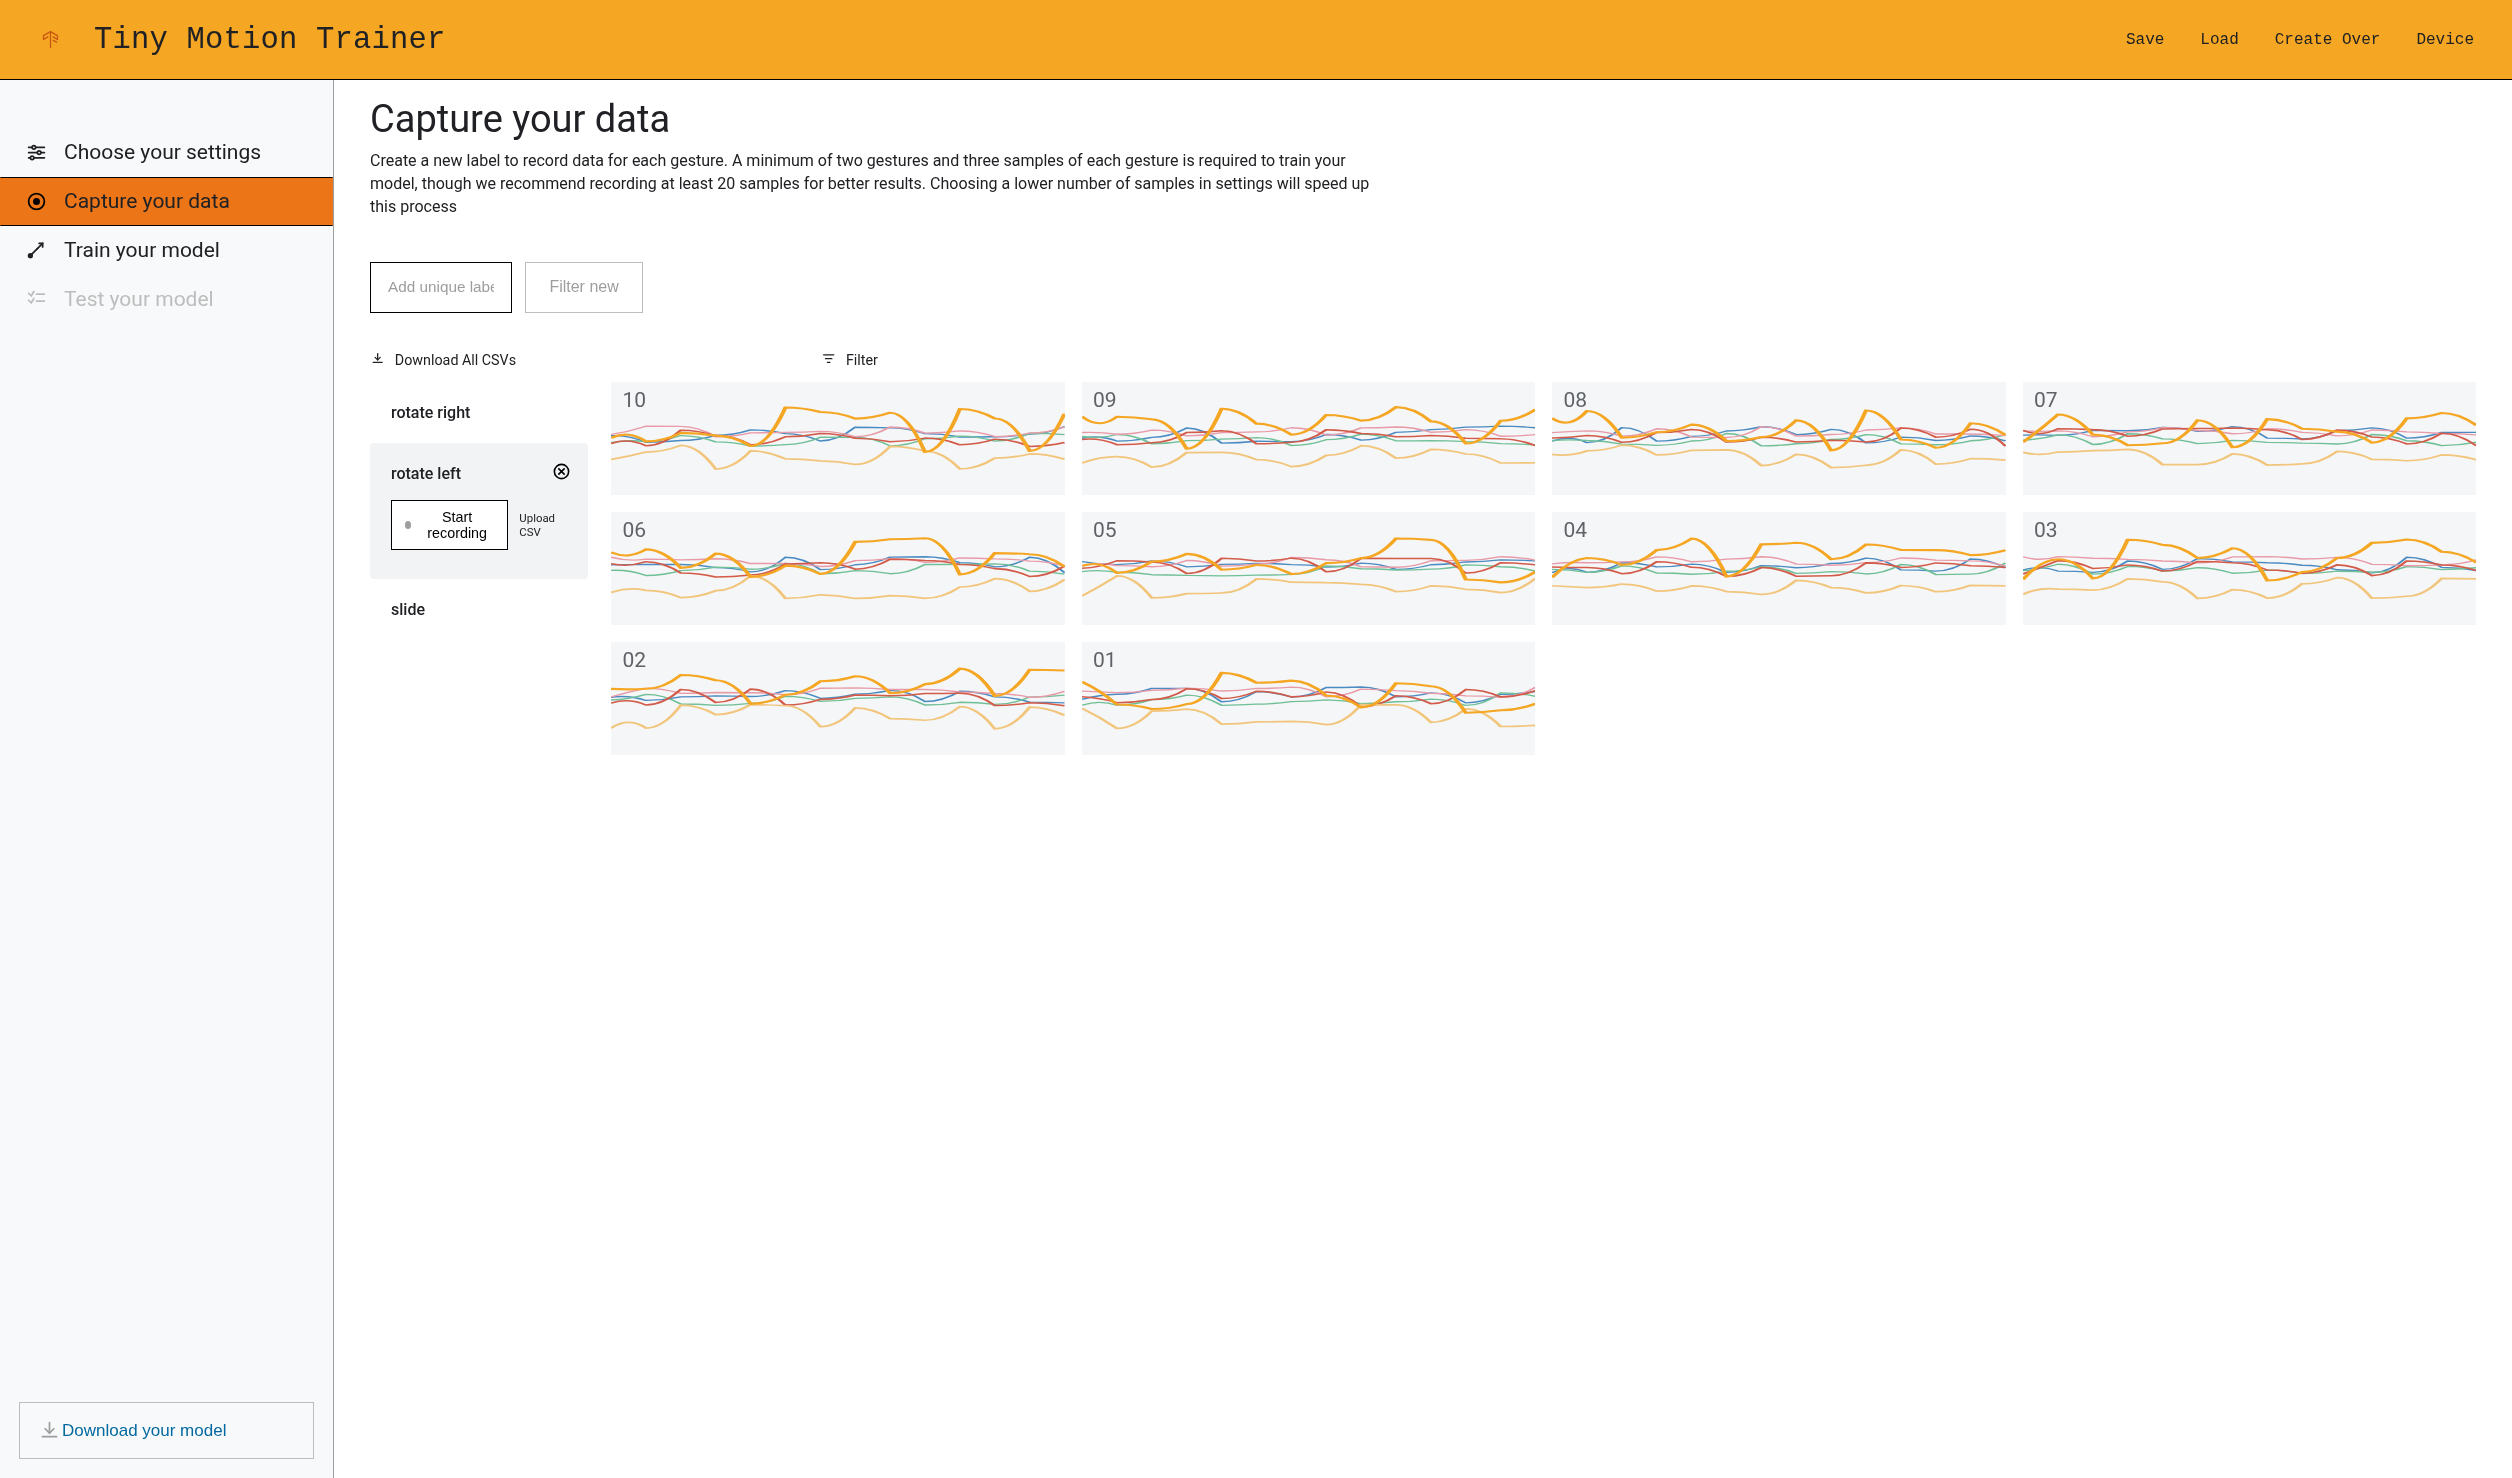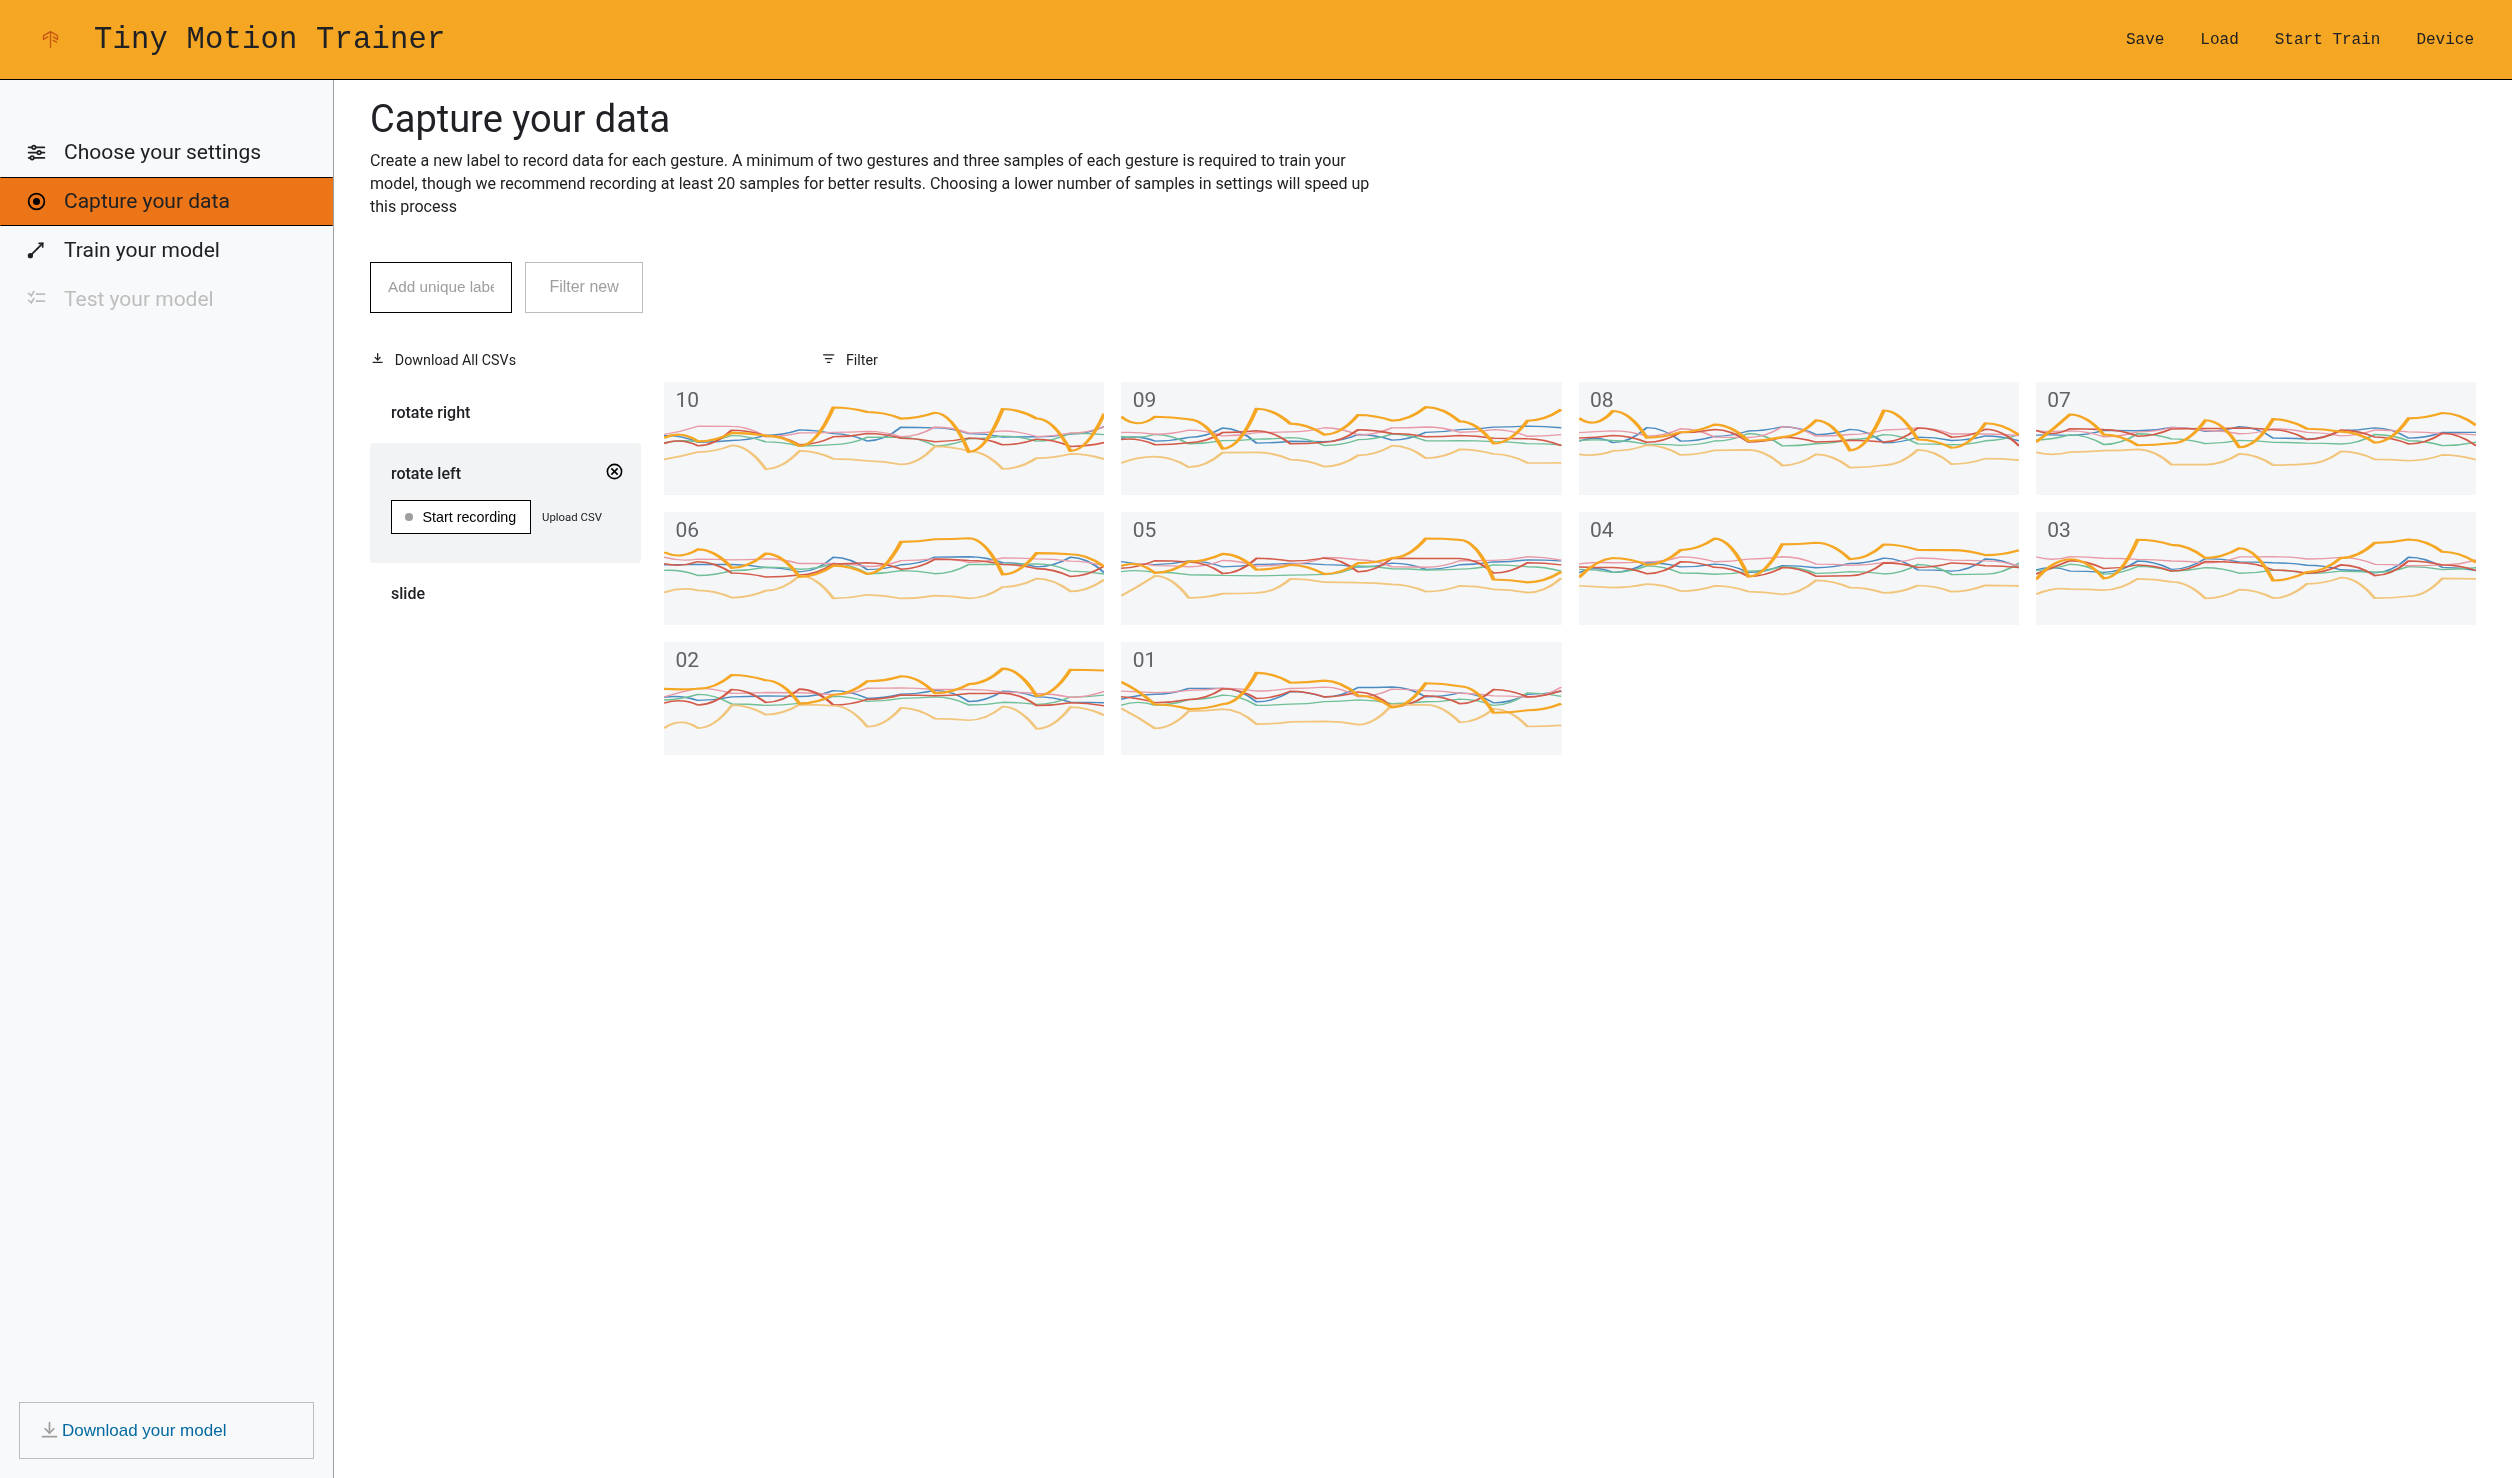--- a/index.html
+++ b/index.html
@@ -71,21 +71,21 @@
     padding: 15.3px 23px; font-size: 16px; cursor: pointer;
   }
 
   
   .toolbar { display: flex; gap: 305px; align-items:center; margin-bottom: 13.4px; font-size: 14.3px; }
   .tool { display: flex; align-items: center; gap: 9.5px; cursor: pointer; }
   .tool svg { width: 15.3px; height: 15.3px; }
 
   
   .content { display: flex; gap: 23px; align-items: flex-start; }
-  .labels-col { width: 271px; display:flex; flex-direction:column; }
+  .labels-col { width: 218px; display:flex; flex-direction:column; }
   .label-card {
     padding: 21px 21px; border-radius: 3.8px; position: relative;
   }
   .label-card.selected { background: #f1f3f4; padding-bottom: 29px; }
   .label-name { font-size: 16px; font-weight: 500; }
   .label-close { position: absolute; top: 19px; right: 17px; cursor: pointer; }
   .label-close svg { width: 19px; height:19px; }
   .record-row { display: flex; align-items: center; gap: 11.4px; margin-top: 17px; }
   .record-btn {
     border: 1.9px solid #000; background: #fff; padding: 7.6px 13.4px;
@@ -127,21 +127,21 @@
           <path d="M24 6 L40 15 L40 24 L30 18"></path>
           <path d="M30 26 L38 30"></path>
         </g>
       </svg>
     </span>
     <span class="brand-title">Tiny Motion Trainer</span>
   </div>
   <div class="top-links">
     <a>Save</a>
     <a>Load</a>
-    <a>Start Train</a>
+    <a>Create Over</a>
     <a>Device</a>
   </div>
 </div>
 
 <div class="layout">
 
   <aside class="sidebar">
 
     <div class="nav-item">
       <span class="nav-icon">

